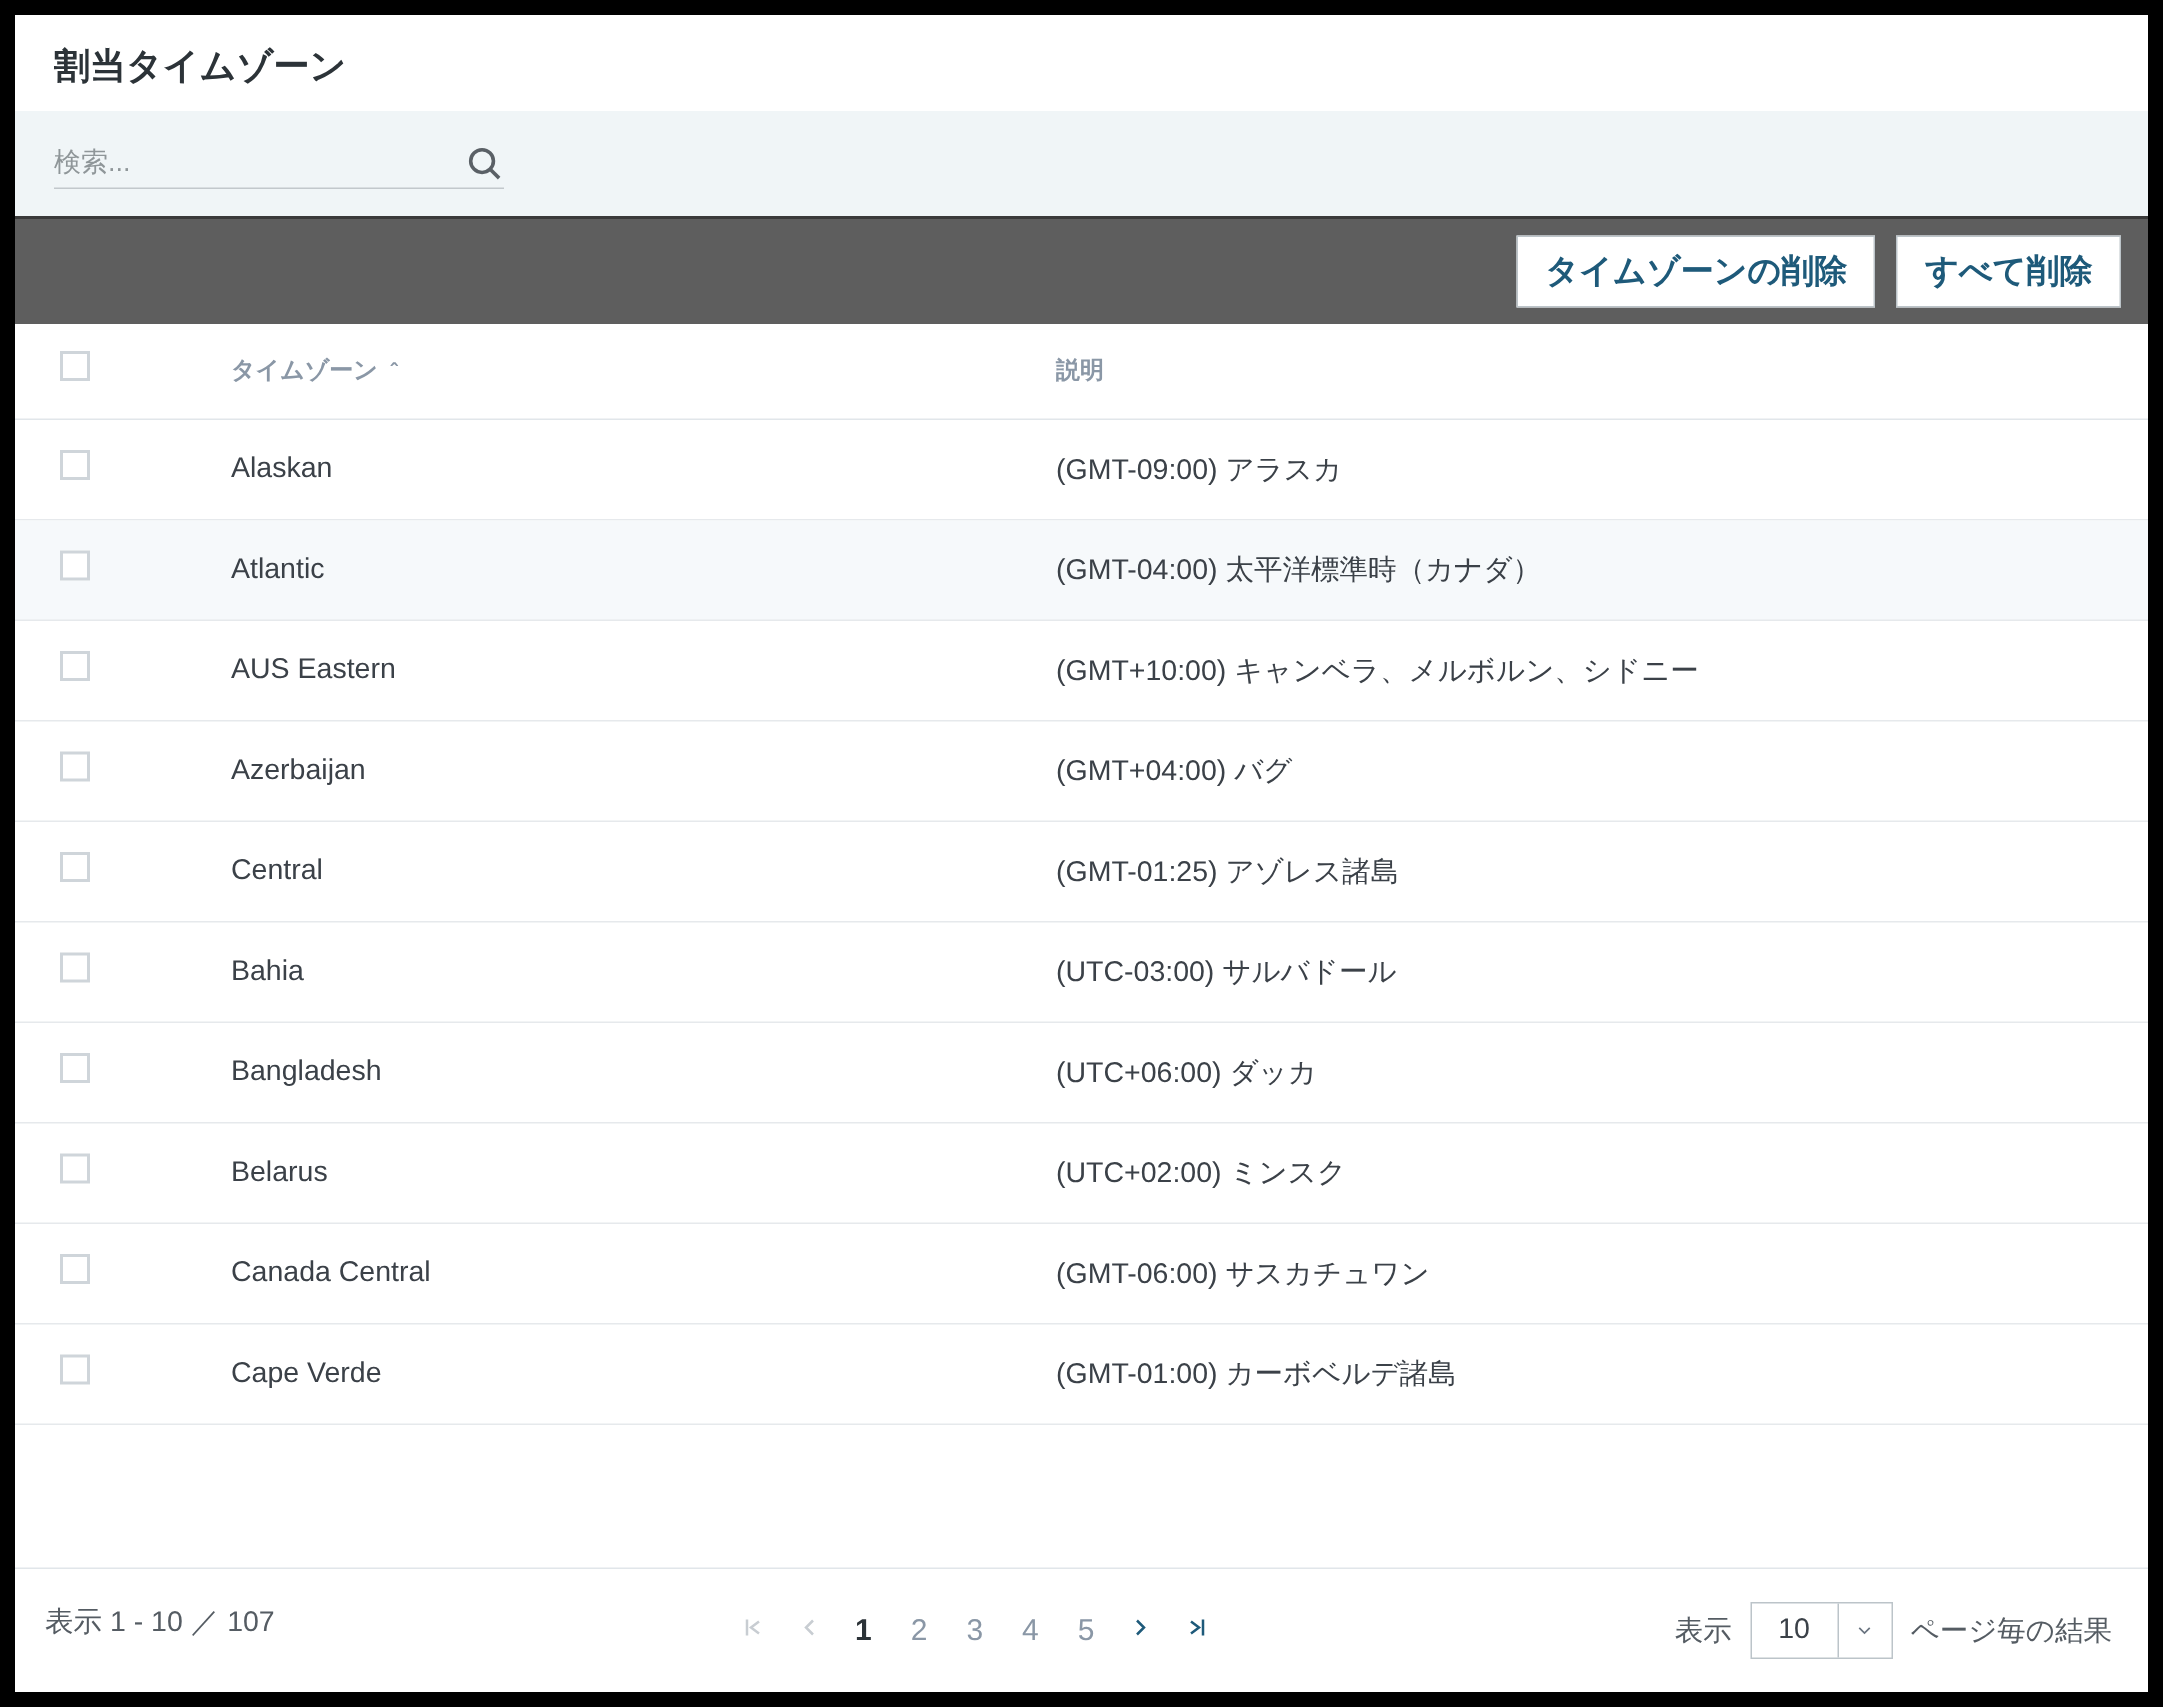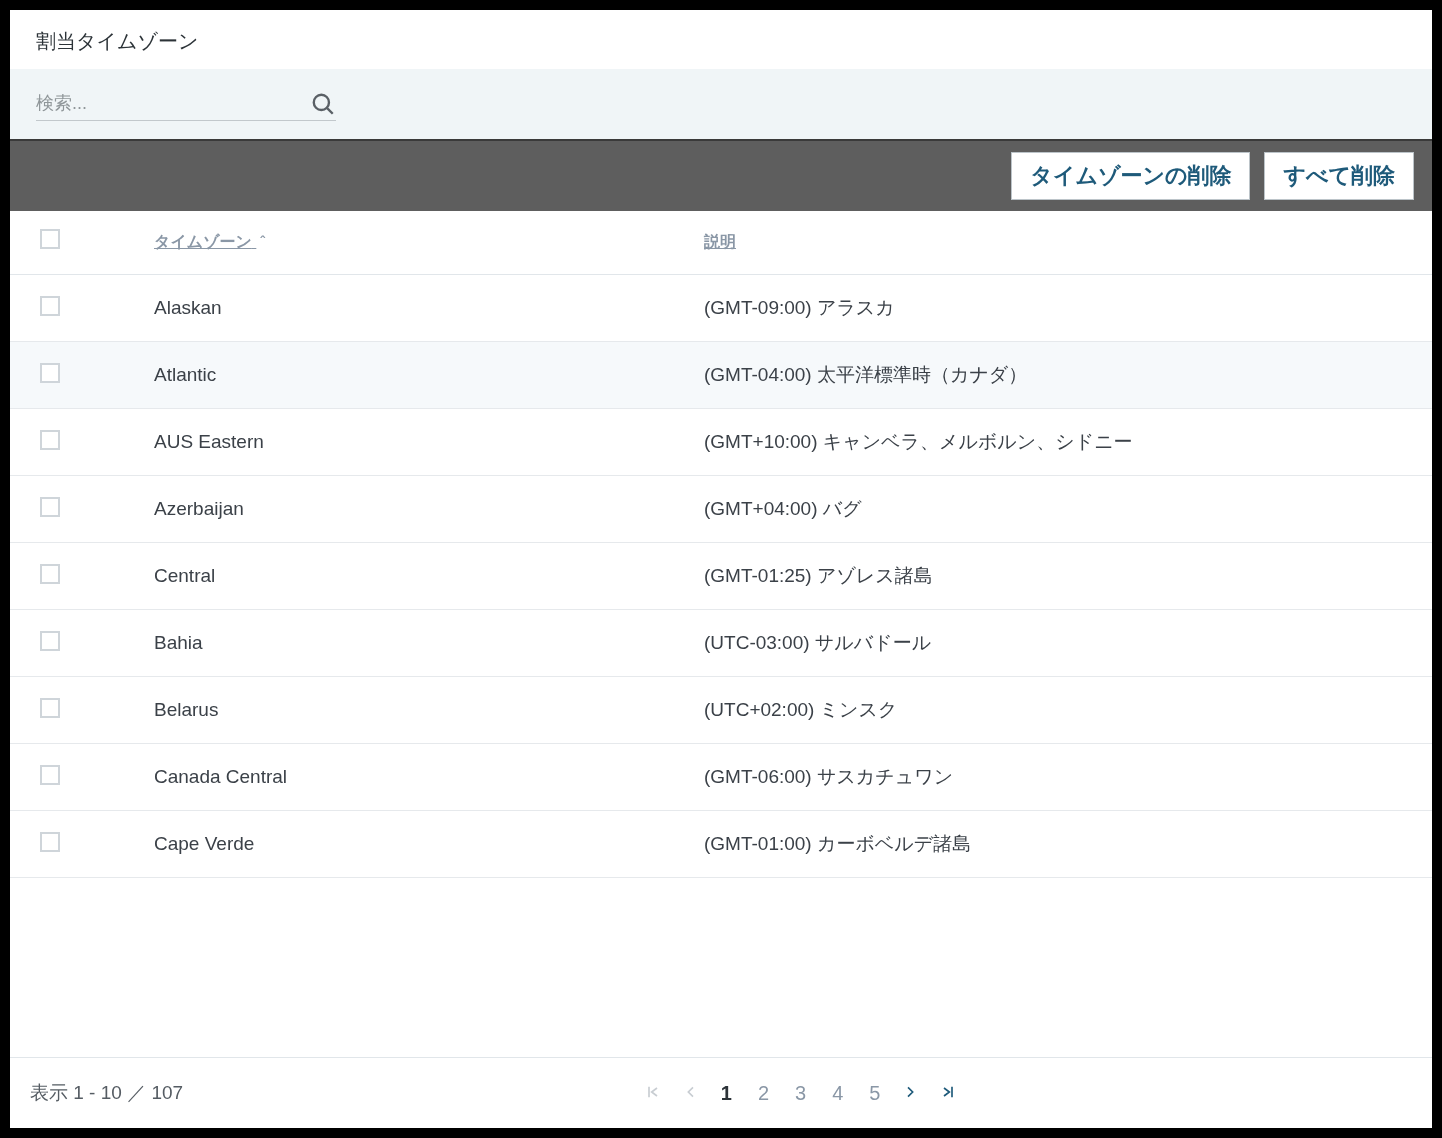--- a/index.html
+++ b/index.html
@@ -12,22 +12,22 @@
     }
     .page {
       background: #fff;
       width: 100%;
       height: 100%;
       display: flex;
       flex-direction: column;
     }
     .title-bar {
       padding: 18px 26px 14px 26px;
-      font-size: 20px;
-      font-weight: 400;
+      font-size: 24px;
+      font-weight: 700;
       color: #2c3338;
       border-radius: 20px;
     }
     .search-bar {
       background: #f0f5f7;
       padding: 18px 26px;
       display: flex;
       align-items: center;
     }
     .search-field {
@@ -75,21 +75,20 @@
     .thead {
       display: flex;
       border-bottom: 1px solid #e1e6ea;
       background: #fff;
     }
     .th {
       font-size: 16px;
       font-weight: 700;
       color: #8a97a6;
       padding: 21px 24px;
-      text-decoration: underline;
     }
     .col-check { width: 120px; padding: 18px 30px; }
     .col-name { width: 550px; }
     .col-desc { flex: 1; }
     .sort-icon {
       display: inline-block;
       margin-left: 4px;
       font-size: 14px;
     }
     .row {
@@ -228,20 +227,25 @@
           <div class="td col-name">Central</div>
           <div class="td col-desc">(GMT-01:25) アゾレス諸島</div>
         </div>
         <div class="row">
           <div class="td col-check"><span class="checkbox"></span></div>
           <div class="td col-name">Bahia</div>
           <div class="td col-desc">(UTC-03:00) サルバドール</div>
         </div>
         <div class="row">
           <div class="td col-check"><span class="checkbox"></span></div>
+          <div class="td col-name">Bangladesh</div>
+          <div class="td col-desc">(UTC+06:00) ダッカ</div>
+        </div>
+        <div class="row">
+          <div class="td col-check"><span class="checkbox"></span></div>
           <div class="td col-name">Belarus</div>
           <div class="td col-desc">(UTC+02:00) ミンスク</div>
         </div>
         <div class="row">
           <div class="td col-check"><span class="checkbox"></span></div>
           <div class="td col-name">Canada Central</div>
           <div class="td col-desc">(GMT-06:00) サスカチュワン</div>
         </div>
         <div class="row">
           <div class="td col-check"><span class="checkbox"></span></div>
@@ -280,15 +284,27 @@
           </svg>
       </span>
       <span class="pager-btn">
         <svg class="chev" viewBox="0 0 24 24" fill="none" stroke="#1e5a7a" stroke-width="2.5">
             <path d="M6 6l8 6-8 6"></path>
             <line x1="18" y1="4" x2="18" y2="20"></line>
           </svg>
       </span>
     </div>
 
+    <div class="per-page">
+      <span class="per-page-label">表示</span>
+      <div class="select-wrap">
+        <span class="select-val">10</span>
+        <span class="select-caret">
+          <svg width="14" height="14" viewBox="0 0 24 24" fill="none" stroke="currentColor" stroke-width="2">
+              <path d="M6 9l6 6 6-6"></path>
+            </svg>
+        </span>
+      </div>
+      <span class="per-page-label">ページ毎の結果</span>
+    </div>
   </div>
 
 </div>
 
 </body></html>

